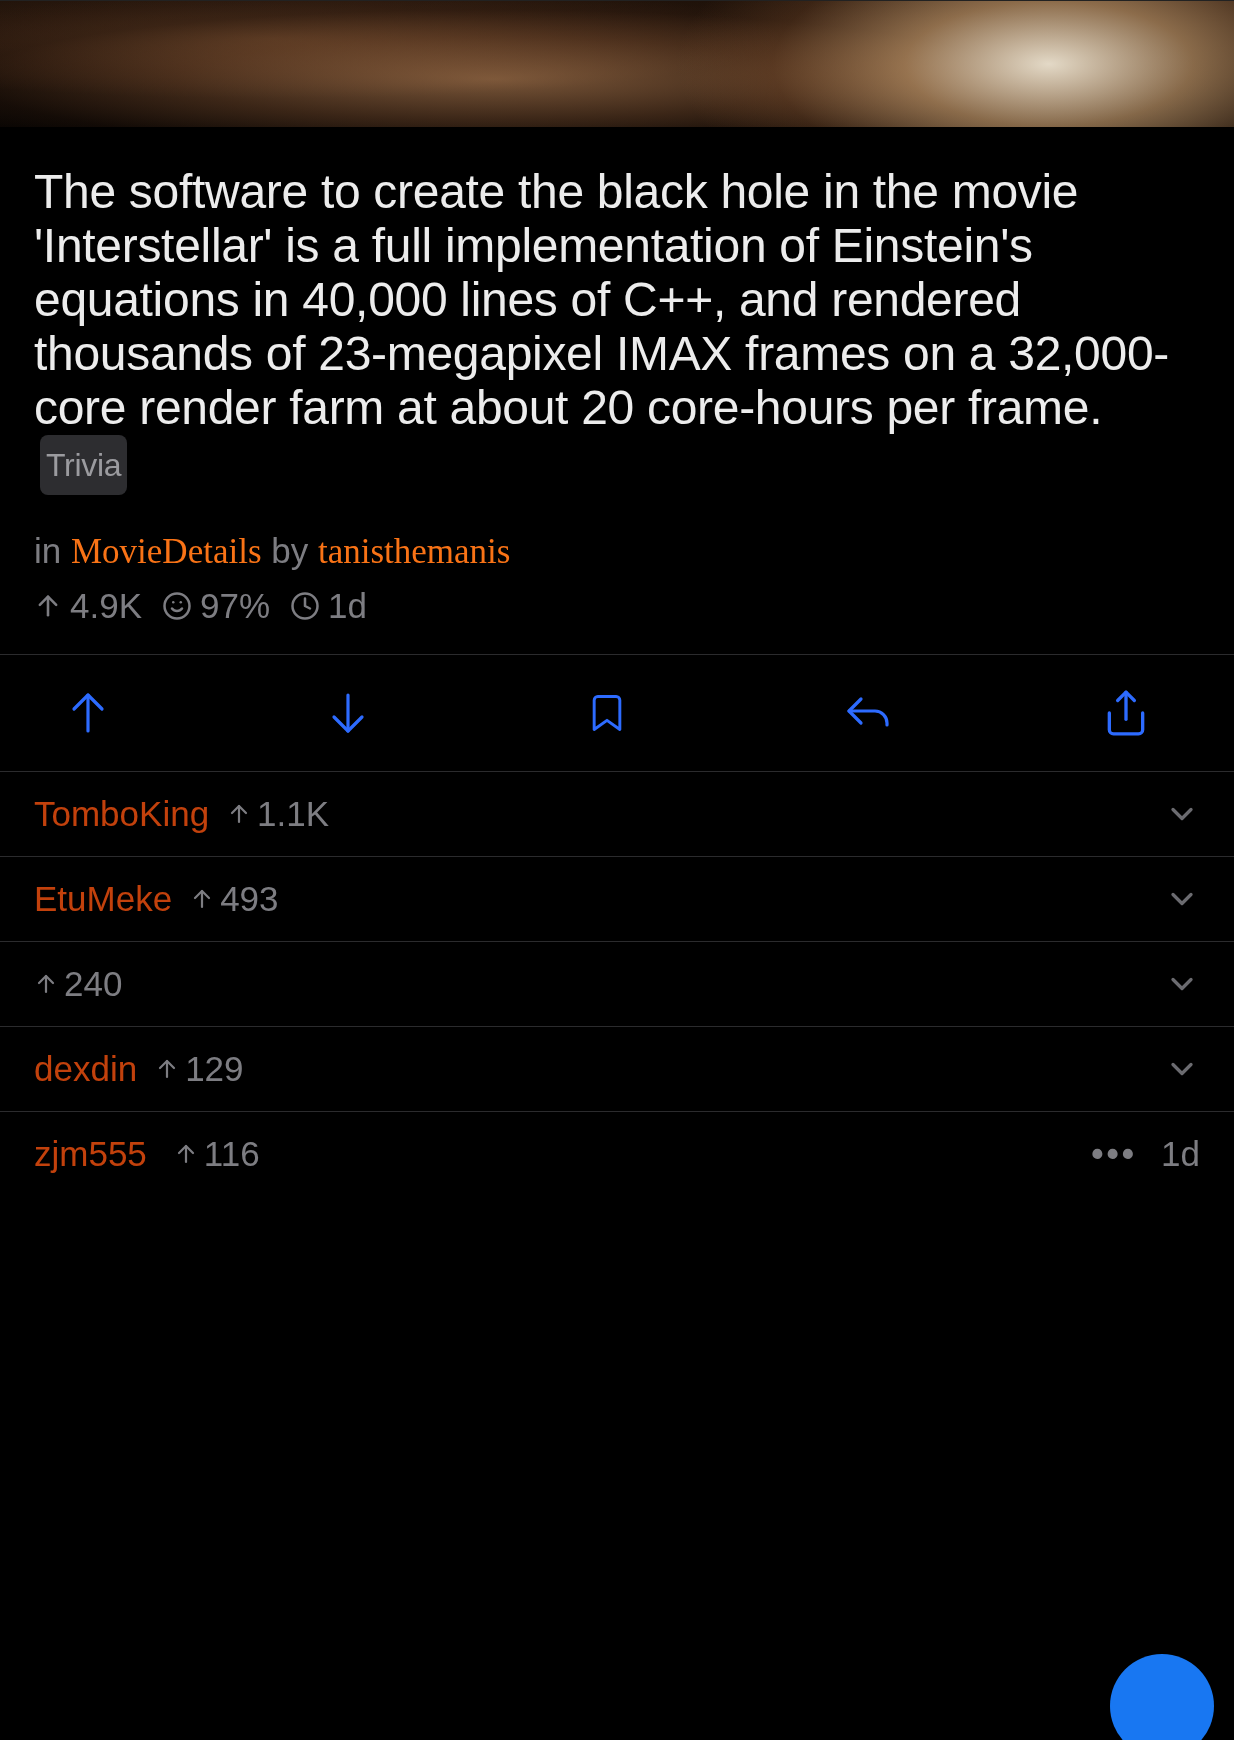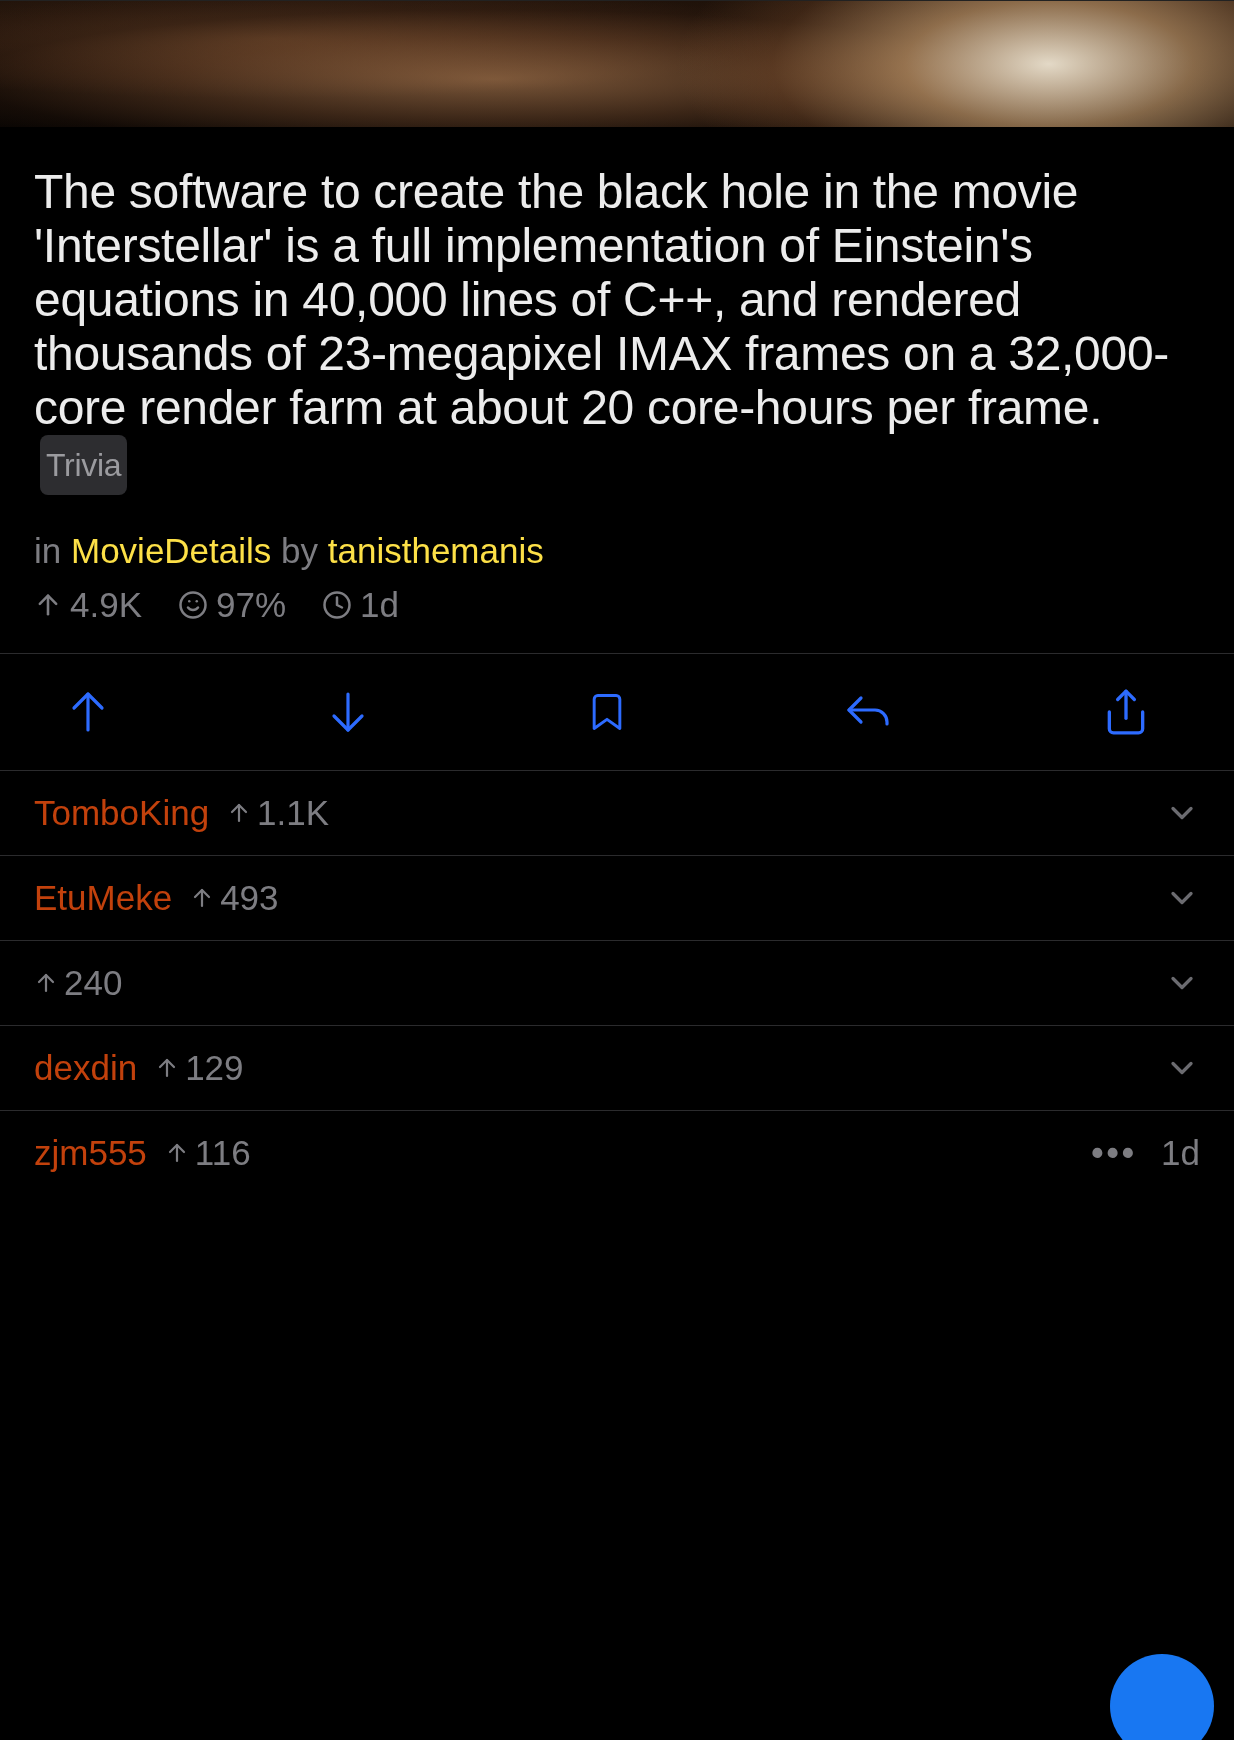--- a/index.html
+++ b/index.html
@@ -46,27 +46,28 @@
       border-radius: 8px;
       vertical-align: 4px;
       margin-left: 6px;
     }
     .meta-line {
       margin-top: 36px;
       font-size: 35px;
       color: #7d7d82;
     }
     .meta-line .sub-link {
-      color: #fde047;
+      color: #f97316;
+      font-family: Liberation Serif, serif;
     }
     .stats-line {
       margin-top: 14px;
       display: flex;
       align-items: center;
-      gap: 36px;
+      gap: 20px;
       font-size: 35px;
       color: #7d7d82;
     }
     .stat-group {
       display: flex;
       align-items: center;
       gap: 8px;
     }
     .hr {
       border: none;
@@ -119,21 +120,21 @@
     }
     .exp-header {
       display: flex;
       align-items: center;
       justify-content: space-between;
       font-size: 35px;
     }
     .exp-left {
       display: flex;
       align-items: center;
-      gap: 18px;
+      gap: 27px;
     }
     .exp-right {
       display: flex;
       align-items: center;
       gap: 24px;
       color: #7d7d82;
     }
     .dots {
       letter-spacing: 3px;
       font-weight: 700;

